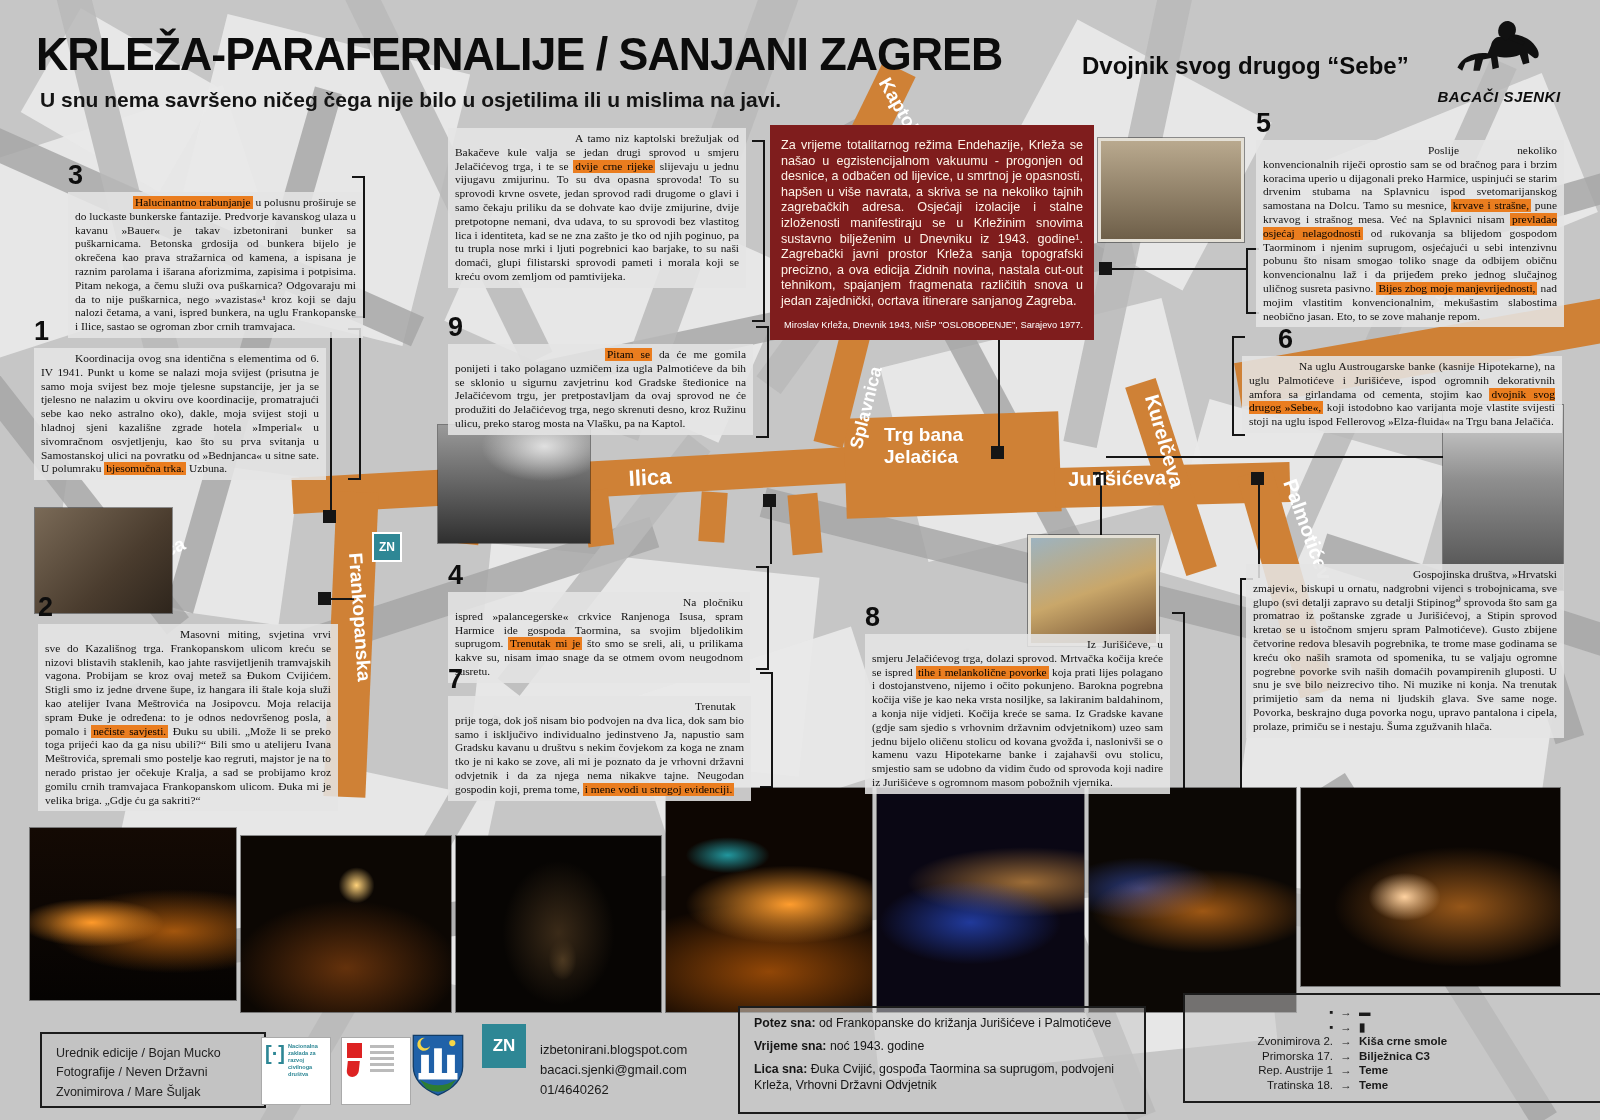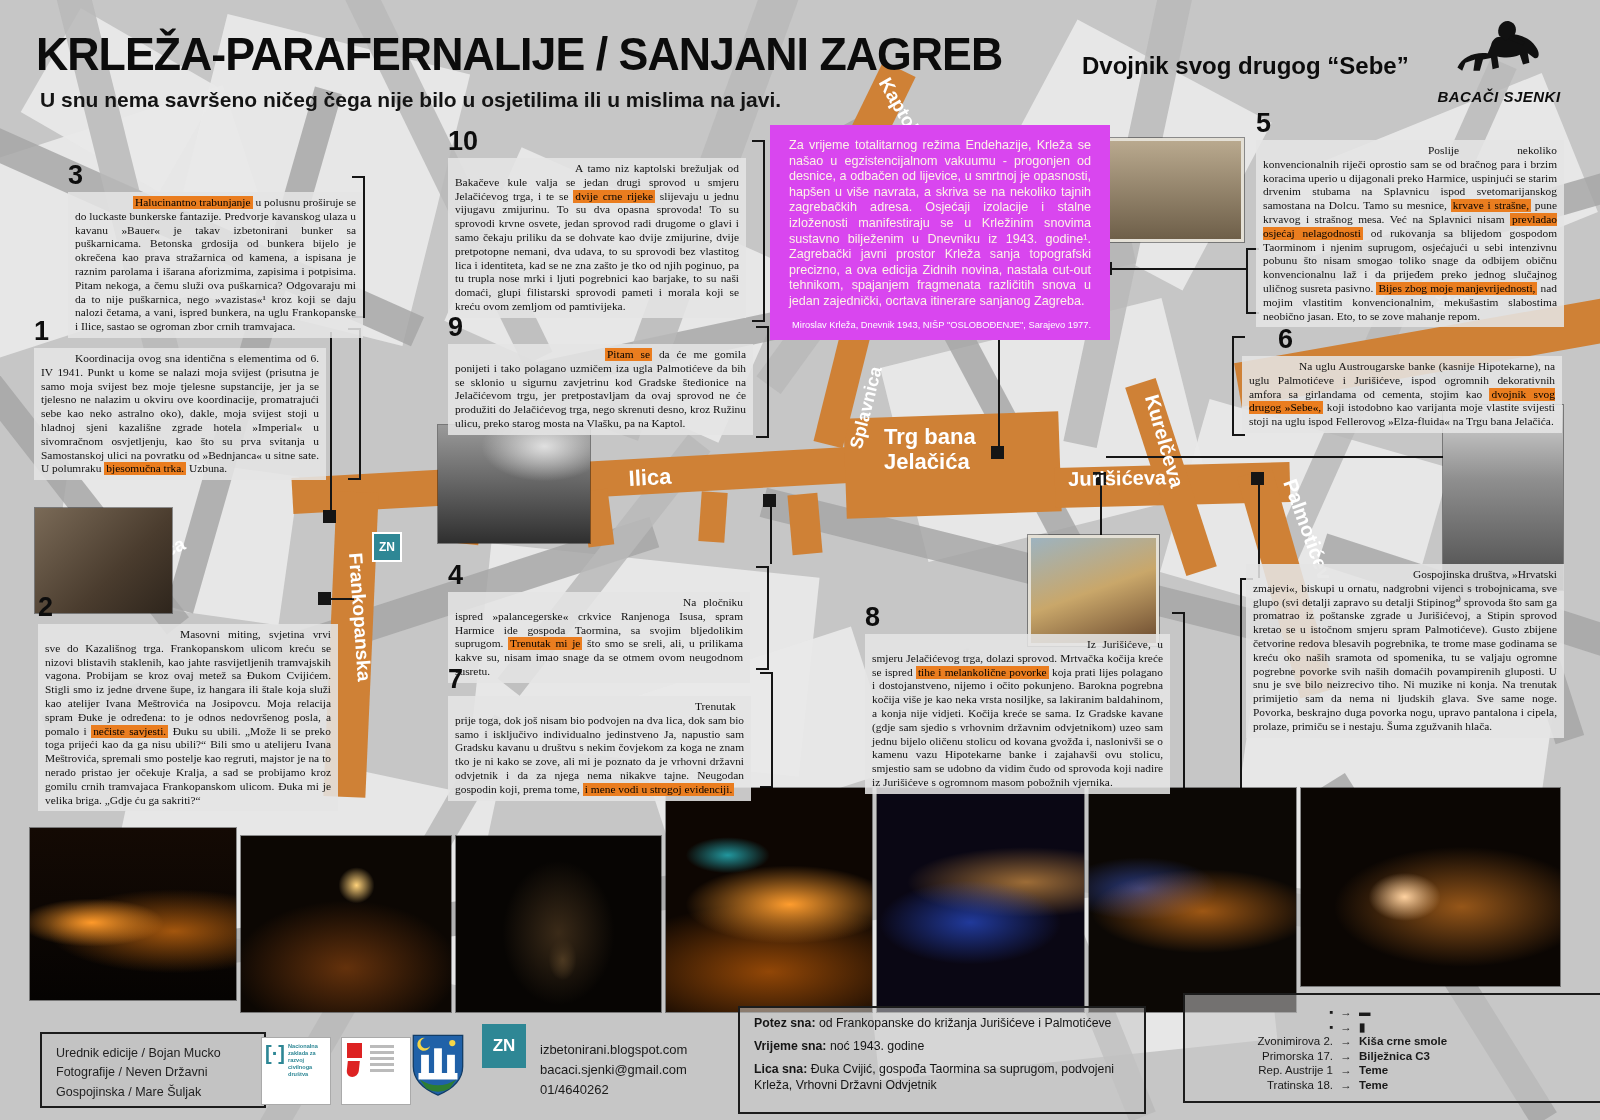--- a/index.html
+++ b/index.html
@@ -19,22 +19,22 @@
   .nd{position:absolute;width:13px;height:13px;background:#151515;z-index:5;}
   .brr{position:absolute;width:11px;border-top:2px solid #151515;border-bottom:2px solid #151515;border-right:2px solid #151515;z-index:5;}
   .brl{position:absolute;width:11px;border-top:2px solid #151515;border-bottom:2px solid #151515;border-left:2px solid #151515;z-index:5;}
   
   .tb{position:absolute;z-index:7;}
   .tb-num{font:800 27px/1 "Liberation Sans",sans-serif;color:#0d0d0d;margin-bottom:3px;}
   .tb-text{font:11.4px/1.21 "Liberation Serif",serif;color:#111;text-align:justify;
            background:rgba(229,229,229,.87);padding:4px 7px;}
   .tb-text mark{background:#ea7d1f;color:#000;padding:0 2px 1px;}
   
-  #intro{position:absolute;left:770px;top:125px;width:302px;z-index:8;background:#d946ef;
-         color:#fdf3e7;padding:13px 19px 10px;}
+  #intro{position:absolute;left:770px;top:125px;width:302px;z-index:8;background:#7f1d1d;
+         color:#fdf3e7;padding:13px 11px 10px;}
   #intro .itext{font-size:12.6px;line-height:1.24;text-align:justify;}
   #intro .ifoot{font-size:9.3px;text-align:right;margin-top:10px;color:#fff;}
   
   #title{position:absolute;left:36px;top:26px;z-index:9;font-weight:800;font-size:47px;
          letter-spacing:-1px;color:#0c0c0c;transform:scaleX(.95);transform-origin:0 0;white-space:nowrap;}
   #dvojnik{position:absolute;left:1082px;top:52px;z-index:9;font-weight:800;font-size:24px;color:#0c0c0c;}
   #tagline{position:absolute;left:40px;top:88px;z-index:9;font-weight:700;font-size:21px;color:#141414;}
   #logo{position:absolute;left:1424px;top:18px;z-index:9;width:150px;text-align:center;}
   #logo svg{width:100px;height:64px;}
   #logo .lt{font-style:italic;font-weight:800;font-size:15px;color:#0d0d0d;letter-spacing:.5px;margin-top:2px;}
@@ -125,21 +125,21 @@
     <div class="rt" style="left:1155px;top:378px;width:32px;height:198px;transform:rotate(-18deg)"></div>
     <div class="rt" style="left:1235px;top:330px;width:380px;height:44px;transform:rotate(-10deg)"></div>
     <div class="rt" style="left:1268px;top:468px;width:36px;height:230px;transform:rotate(-16deg)"></div>
   </div>
 
   <div class="mlabel" style="left:146px;top:548px;font-size:19px;transform:rotate(-24deg)">Ilica</div>
   <div class="mlabel" style="left:628px;top:466px;font-size:22px;transform:rotate(-3deg)">Ilica</div>
   <div class="mlabel" style="left:366px;top:552px;font-size:19px;transform:rotate(86deg)">Frankopanska</div>
   <div class="mlabel" style="left:893px;top:74px;font-size:19px;transform:rotate(60deg)">Kaptol</div>
   <div class="mlabel" style="left:846px;top:446px;font-size:18px;transform:rotate(-76deg)">Splavnica</div>
-  <div class="mlabel" style="left:884px;top:424px;font-size:22px;line-height:1.15">Trg bana
+  <div class="mlabel" style="left:884px;top:424px;font-size:19px;line-height:1.15">Trg bana
 Jelačića</div>
   <div class="mlabel" style="left:1068px;top:468px;font-size:20px;transform:rotate(-1deg)">Jurišićeva</div>
   <div class="mlabel" style="left:1162px;top:392px;font-size:20px;transform:rotate(74deg)">Kurelčeva</div>
   <div class="mlabel" style="left:1400px;top:300px;font-size:22px;transform:rotate(-11deg)">Vlaška</div>
   <div class="mlabel" style="left:1300px;top:476px;font-size:20px;transform:rotate(70deg)">Palmotićeva</div>
 
   <div>
     <div class="ln" style="left:330px;top:332px;width:2px;height:184px"></div>
     <div class="nd" style="left:323px;top:510px"></div>
     <div class="ln" style="left:998px;top:316px;width:2px;height:136px"></div>
@@ -191,21 +191,20 @@
   </div>
   <div class="tb" style="left:34px;top:318px;width:292px">
     <div class="tb-num">1</div>
     <div class="tb-text" style="text-indent:34px">Koordinacija ovog sna identična s elementima od 6. IV 1941. Punkt u kome se nalazi moja svijest (prisutna je samo moja svijest bez moje tjelesne supstancije, jer ja se tjelesno ne nalazim u okviru ove koordinacije, promatrajući sebe kao neko astralno oko), dakle, moja svijest stoji u hladnoj sjeni kazališne zgrade hotela »Imperial« u sivomračnom osvjetljenju, kao što su prva svitanja u Samostanskoj ulici na povratku od »Bednjanca« u sitne sate. U polumraku <mark>bjesomučna trka.</mark> Uzbuna.</div>
   </div>
   <div class="tb" style="left:38px;top:594px;width:300px">
     <div class="tb-num">2</div>
     <div class="tb-text" style="text-indent:135px">Masovni miting, svjetina vrvi sve do Kazališnog trga. Frankopanskom ulicom kreću se nizovi blistavih staklenih, kao jahte rasvijetljenih tramvajskih vagona. Probijam se kroz ovaj metež sa Đukom Cvijićem. Stigli smo iz jedne drvene šupe, iz hangara ili štale koja služi kao atelijer Ivana Meštrovića na Josipovcu. Moja relacija spram Đuke je određena: to je odnos nedovršenog posla, a pomalo i <mark>nečiste savjesti.</mark> Đuku su ubili. „Može li se preko toga prijeći kao da ga nisu ubili?“ Bili smo u atelijeru Ivana Meštrovića, spremali smo postelje kao regruti, majstor je na to nerado pristao jer očekuje Kralja, a sad se probijamo kroz gomilu crnih tramvajaca Frankopanskom ulicom. Đuka mi je velika briga. „Gdje ću ga sakriti?“</div>
   </div>
   <div class="tb" style="left:448px;top:128px;width:298px">
-    <div class="tb-num">10</div>
     <div class="tb-text" style="text-indent:120px">A tamo niz kaptolski brežuljak od Bakačeve kule valja se jedan drugi sprovod u smjeru Jelačićevog trga, i te se <mark>dvije crne rijeke</mark> slijevaju u jednu vijugavu zmijurinu. To su dva opasna sprovoda! To su sprovodi krvne osvete, jedan sprovod radi drugome o glavi i samo čekaju priliku da se dohvate kao dvije zmijurine, dvije pretpotopne nemani, dva udava, to su sprovodi bez vlastitog lica i identiteta, kad se ne zna zašto je tko od njih poginuo, pa tu trupla nose mrki i ljuti pogrebnici kao barjake, to su naši domaći, glupi filistarski sprovodi pameti i morala koji se kreću ovom zemljom od pamtivijeka.</div>
   </div>
   <div class="tb" style="left:448px;top:314px;width:305px">
     <div class="tb-num">9</div>
     <div class="tb-text" style="text-indent:150px"><mark>Pitam se</mark> da će me gomila ponijeti i tako polagano uzmičem iza ugla Palmotićeve da bih se sklonio u sigurnu zavjetrinu kod Gradske štedionice na Jelačićevom trgu, jer pretpostavljam da ovaj sprovod ne će produžiti do Jelačićevog trga, nego skrenuti desno, kroz Ružinu ulicu, preko starog mosta na Vlašku, pa na Kaptol.</div>
   </div>
   <div class="tb" style="left:448px;top:562px;width:302px">
     <div class="tb-num">4</div>
     <div class="tb-text" style="text-indent:228px">Na pločniku ispred »palancegerske« crkvice Ranjenoga Isusa, spram Harmice ide gospoda Taormina, sa svojim bljedolikim suprugom. <mark>Trenutak mi je</mark> što smo se sreli, ali, u prilikama kakve su, nisam imao snage da se otmem ovom neugodnom susretu.</div>
   </div>
@@ -240,21 +239,21 @@
   <div class="ph night" style="left:666px;top:788px;width:206px;height:224px;background:radial-gradient(70px 30px at 30% 30%,rgba(42,212,224,.7),transparent 60%),radial-gradient(160px 60px at 60% 52%,#ff9d2e,transparent 65%),radial-gradient(220px 90px at 50% 82%,rgba(179,87,8,.8),transparent 75%),#0d0602"></div>
   <div class="ph night" style="left:877px;top:788px;width:207px;height:224px;background:radial-gradient(130px 60px at 45% 60%,rgba(42,79,212,.7),transparent 70%),radial-gradient(170px 50px at 72% 42%,rgba(255,176,78,.6),transparent 70%),#0a0714"></div>
   <div class="ph night" style="left:1089px;top:788px;width:207px;height:224px;background:radial-gradient(160px 60px at 55% 55%,rgba(255,140,30,.6),transparent 70%),radial-gradient(110px 45px at 25% 45%,rgba(58,86,192,.65),transparent 70%),#0c0805"></div>
   <div class="ph night" style="left:1301px;top:788px;width:259px;height:198px;background:radial-gradient(60px 40px at 40% 55%,#ffd2a0,transparent 60%),radial-gradient(170px 80px at 62% 60%,rgba(184,106,30,.8),transparent 75%),#0b0603"></div>
 
   <div class="znbox" style="left:372px;top:532px;width:30px;height:30px;font-size:12px;box-shadow:inset 0 0 0 2px #fff">ZN</div>
 
   <div id="credits" class="frame">
       <div>Urednik edicije / Bojan Mucko</div>
       <div>Fotografije / Neven Državni</div>
-      <div>Gospojinska / Mare Šuljak</div>
+      <div>Zvonimirova / Mare Šuljak</div>
     </div>
   <div id="lg-nac" class="plogo">
     <span class="brk">[·]</span>
     <span class="ntx">Nacionalna zaklada za razvoj civilnoga društva</span>
   </div>
   <div id="lg-min" class="plogo">
     <div class="rs"></div>
     <div class="rc"></div>
     <div class="gl"></div>
   </div>

